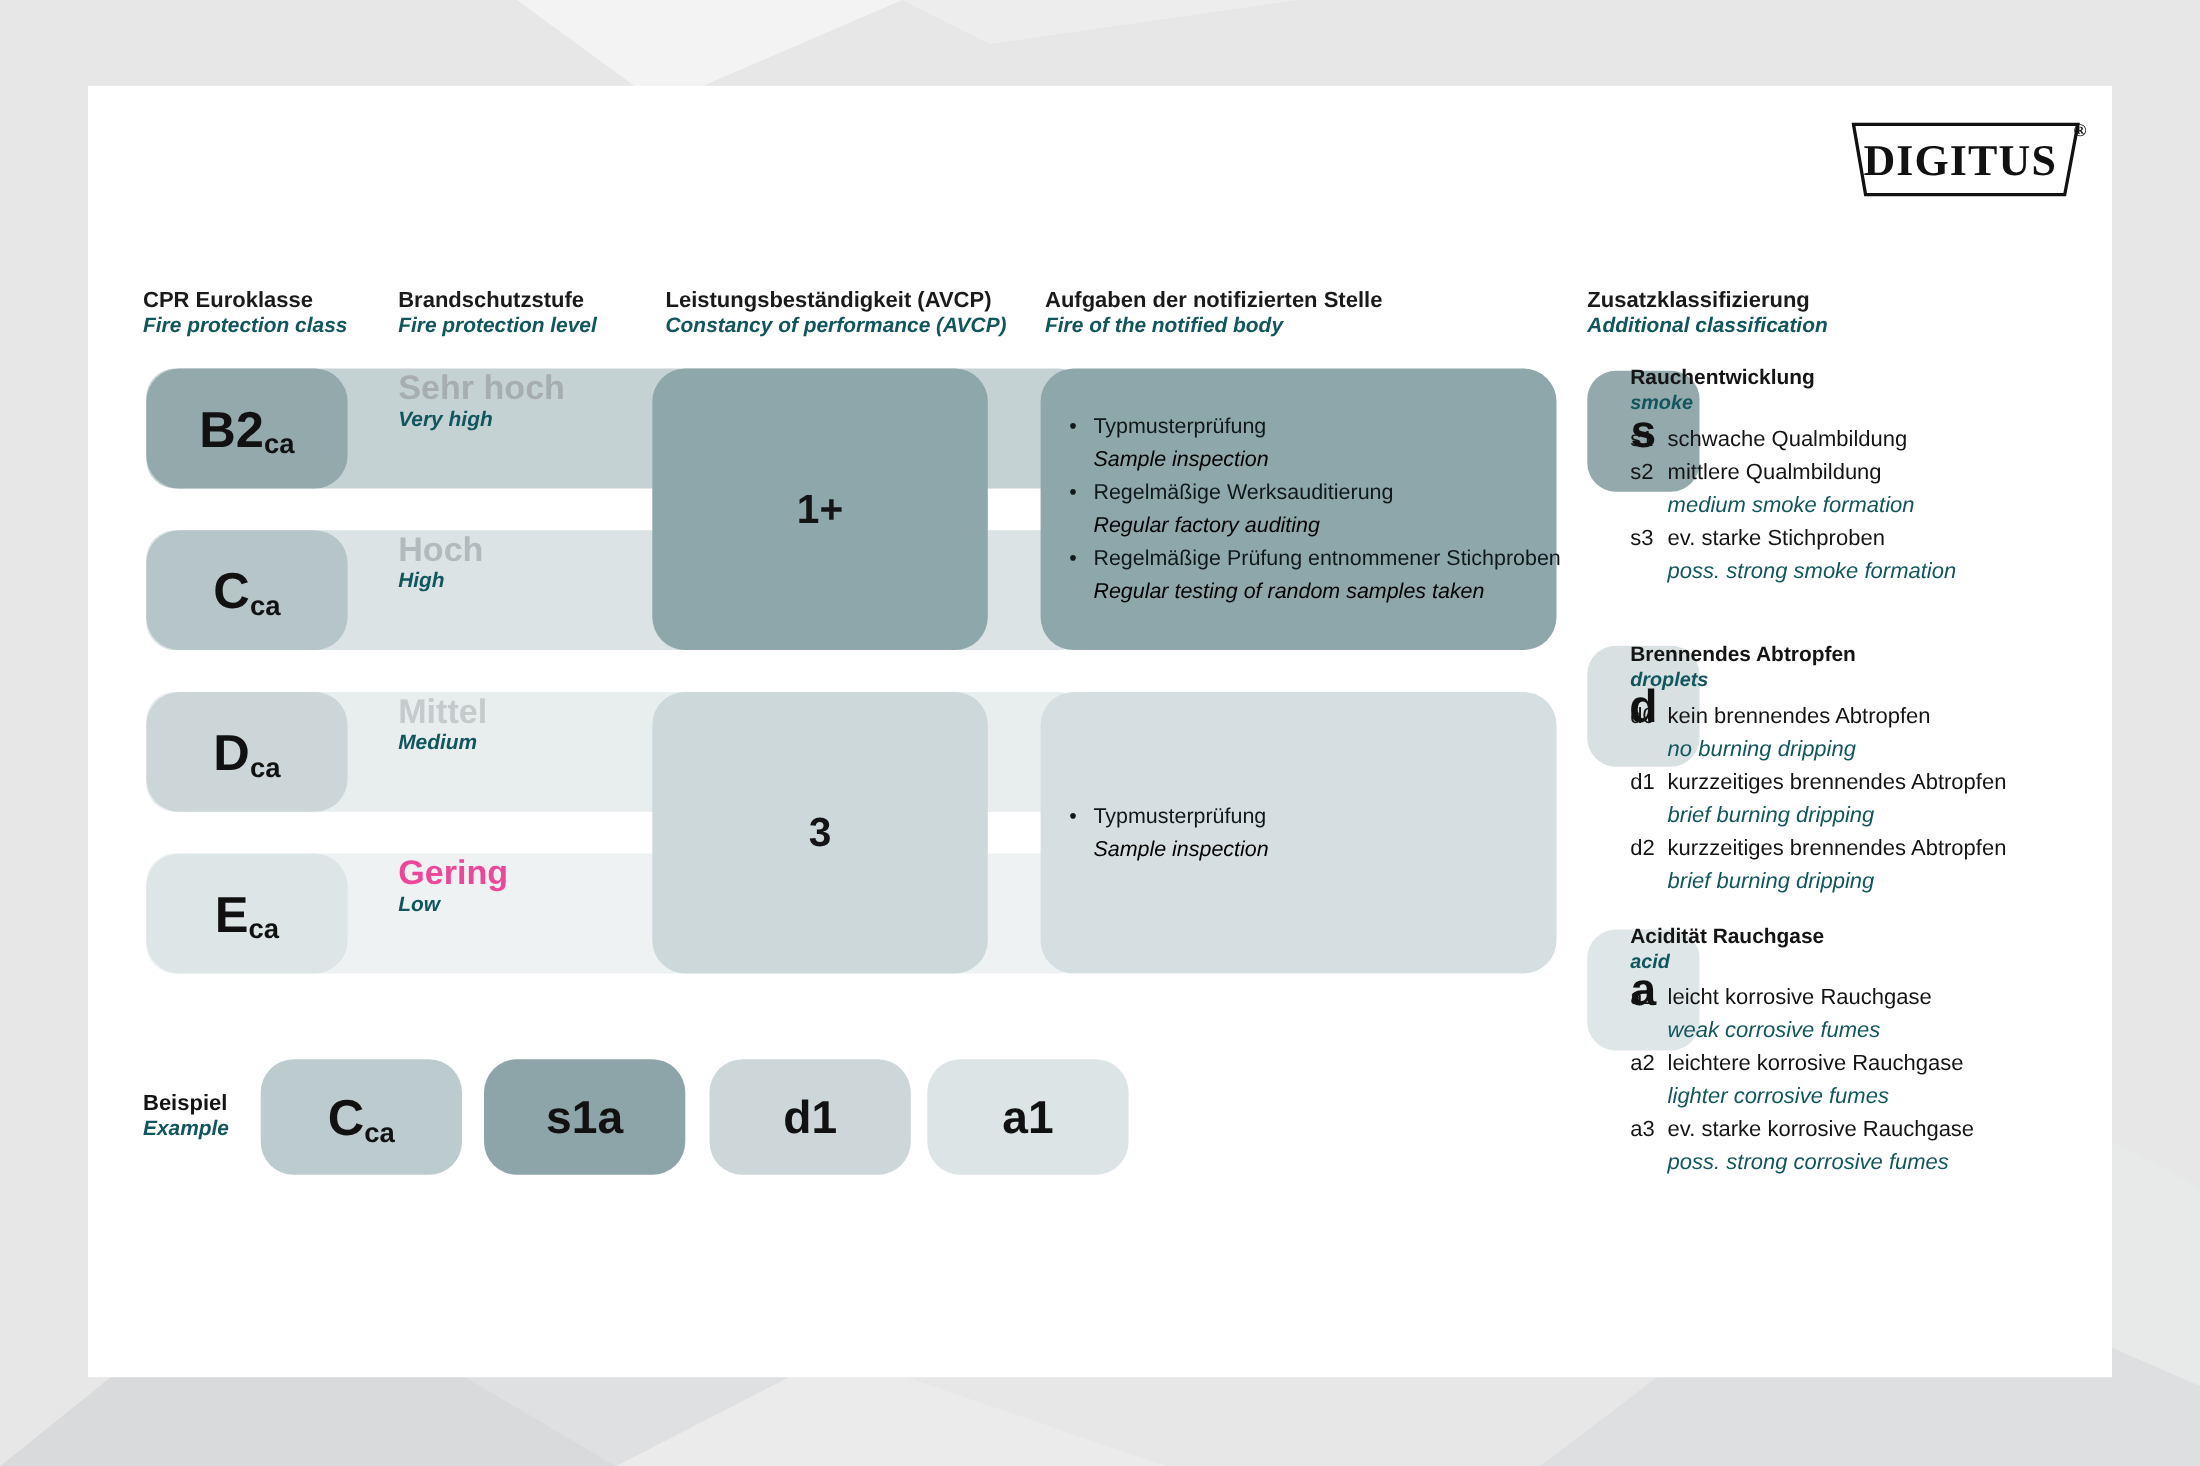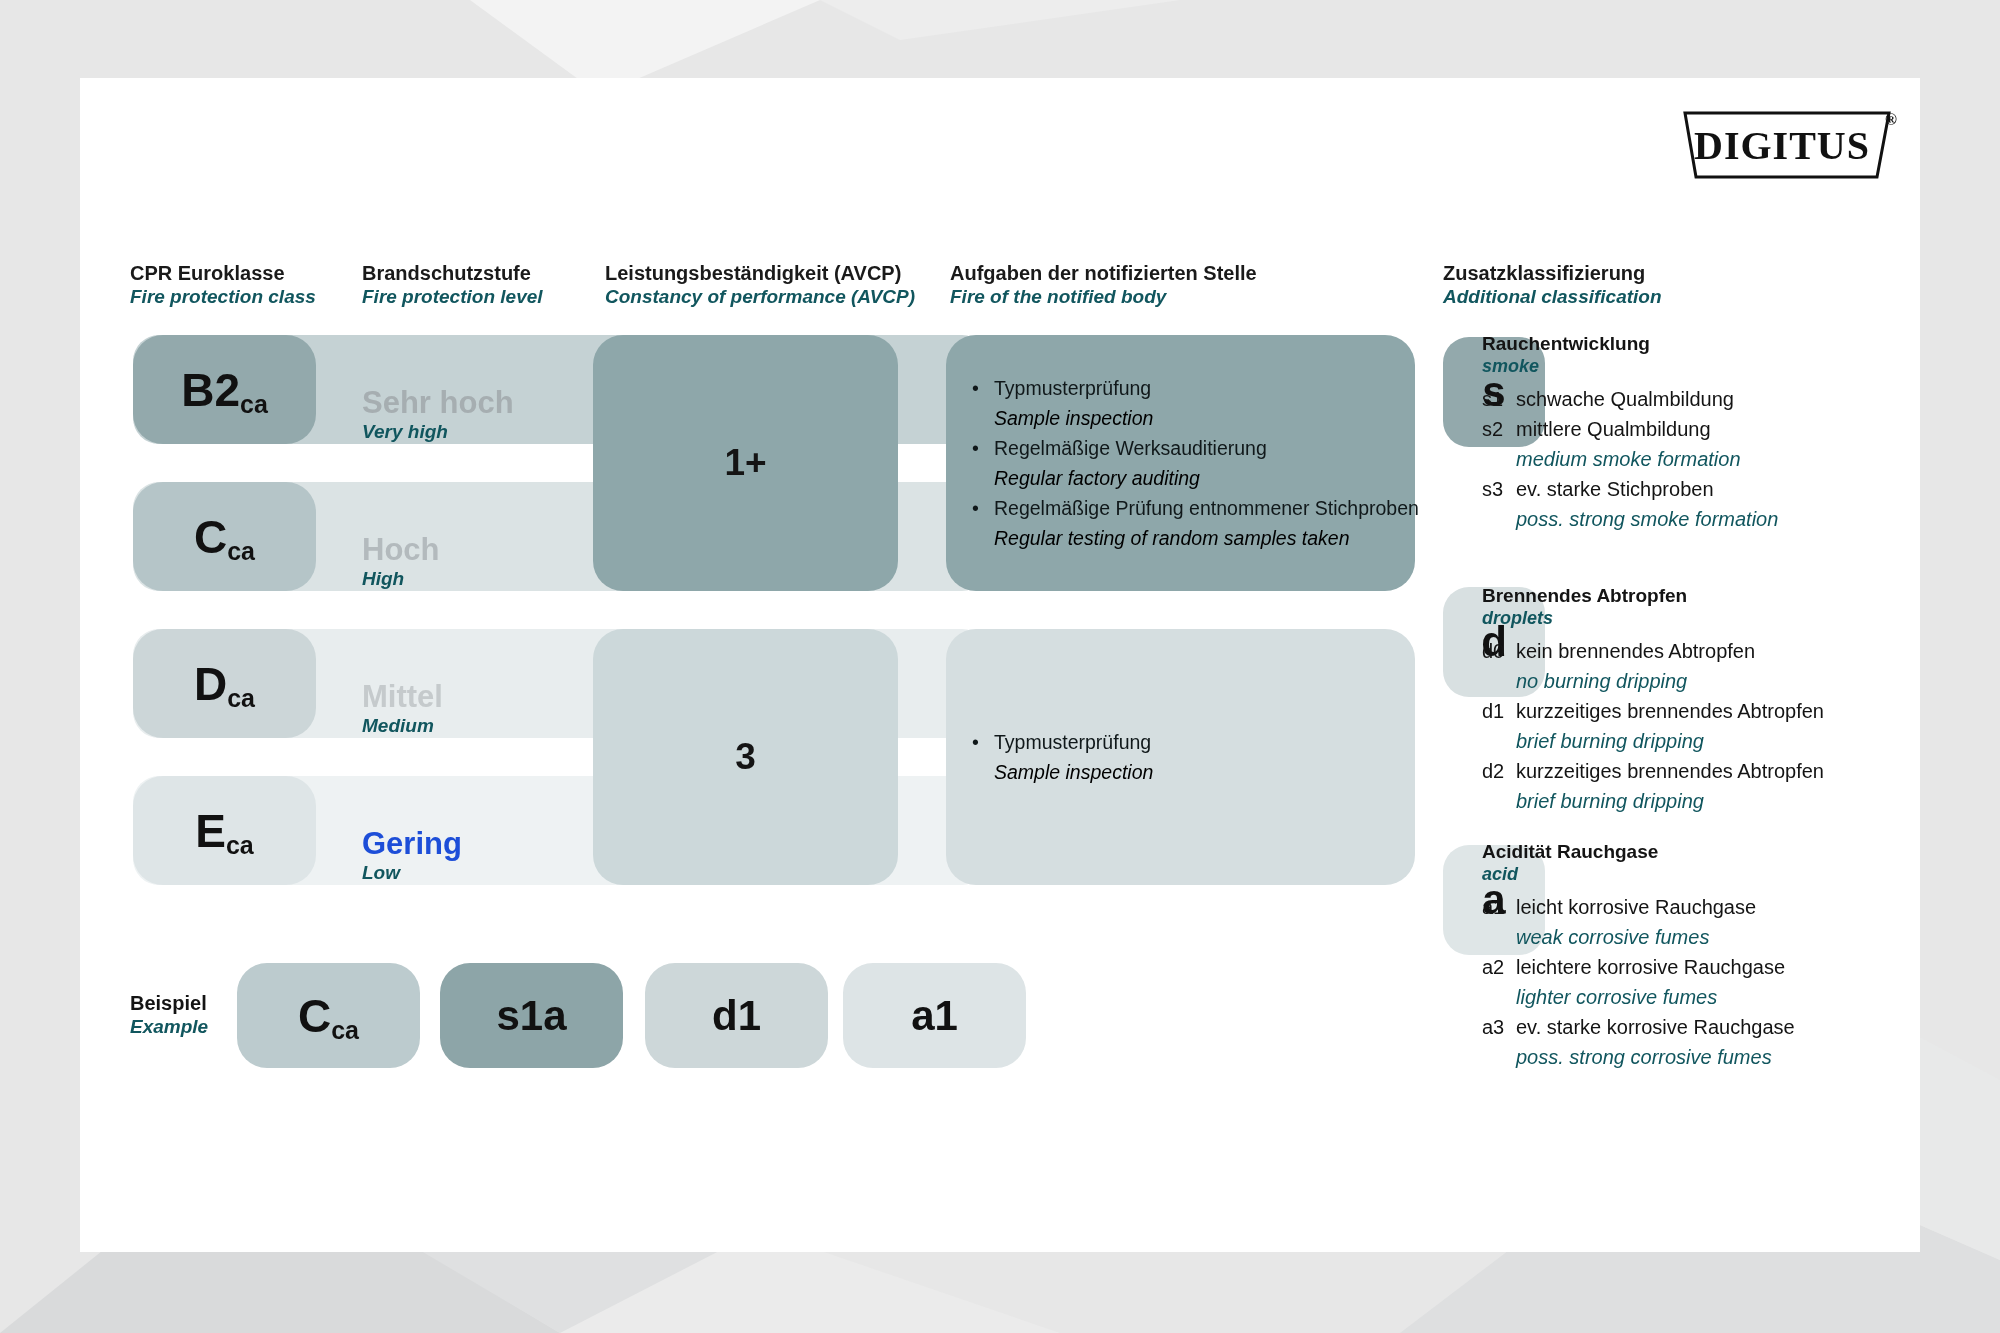--- a/index.html
+++ b/index.html
@@ -21,24 +21,24 @@
   .row-y1{top:257px;} .row-y2{top:404px;} .row-y3{top:551px;} .row-y4{top:698px;}
 
   
   .class-badge{position:absolute;left:53px;width:183px;height:109px;border-radius:30px;
                display:flex;align-items:center;justify-content:center;color:#111;}
   .cb1{background:#93a9ac;} .cb2{background:#b5c5c8;} .cb3{background:#ccd6d8;} .cb4{background:#dee5e7;}
   .big{font-size:46px;font-weight:bold;line-height:1;}
   .sub{font-size:25px;font-weight:bold;line-height:1;transform:translateY(15px);}
 
   
-  .level{position:absolute;left:282px;height:109px;display:flex;flex-direction:column;justify-content:flex-end;}
+  .level{position:absolute;left:282px;height:109px;display:flex;flex-direction:column;justify-content:flex-start;}
   .level .de{font-size:31px;font-weight:bold;line-height:35px;white-space:nowrap;}
   .level .en{font-size:19px;font-weight:bold;font-style:italic;color:#11565e;line-height:24px;white-space:nowrap;}
-  .lg1{color:#a6aeb1;} .lg2{color:#b3babd;} .lg3{color:#c5cacc;} .lg4{color:#1d4ed8;margin-top:28px;}
+  .lg1{color:#a6aeb1;} .lg2{color:#b3babd;} .lg3{color:#c5cacc;} .lg4{color:#ec4899;}
 
   
   .avcp{position:absolute;left:513px;width:305px;height:256px;border-radius:30px;
         display:flex;align-items:center;justify-content:center;
         font-size:37px;font-weight:bold;color:#141414;}
   .avcp.g1{top:257px;background:#8ea7aa;}
   .avcp.g2{top:551px;background:#ccd8da;}
 
   
   .tasks{position:absolute;left:866px;width:469px;height:256px;border-radius:30px;

